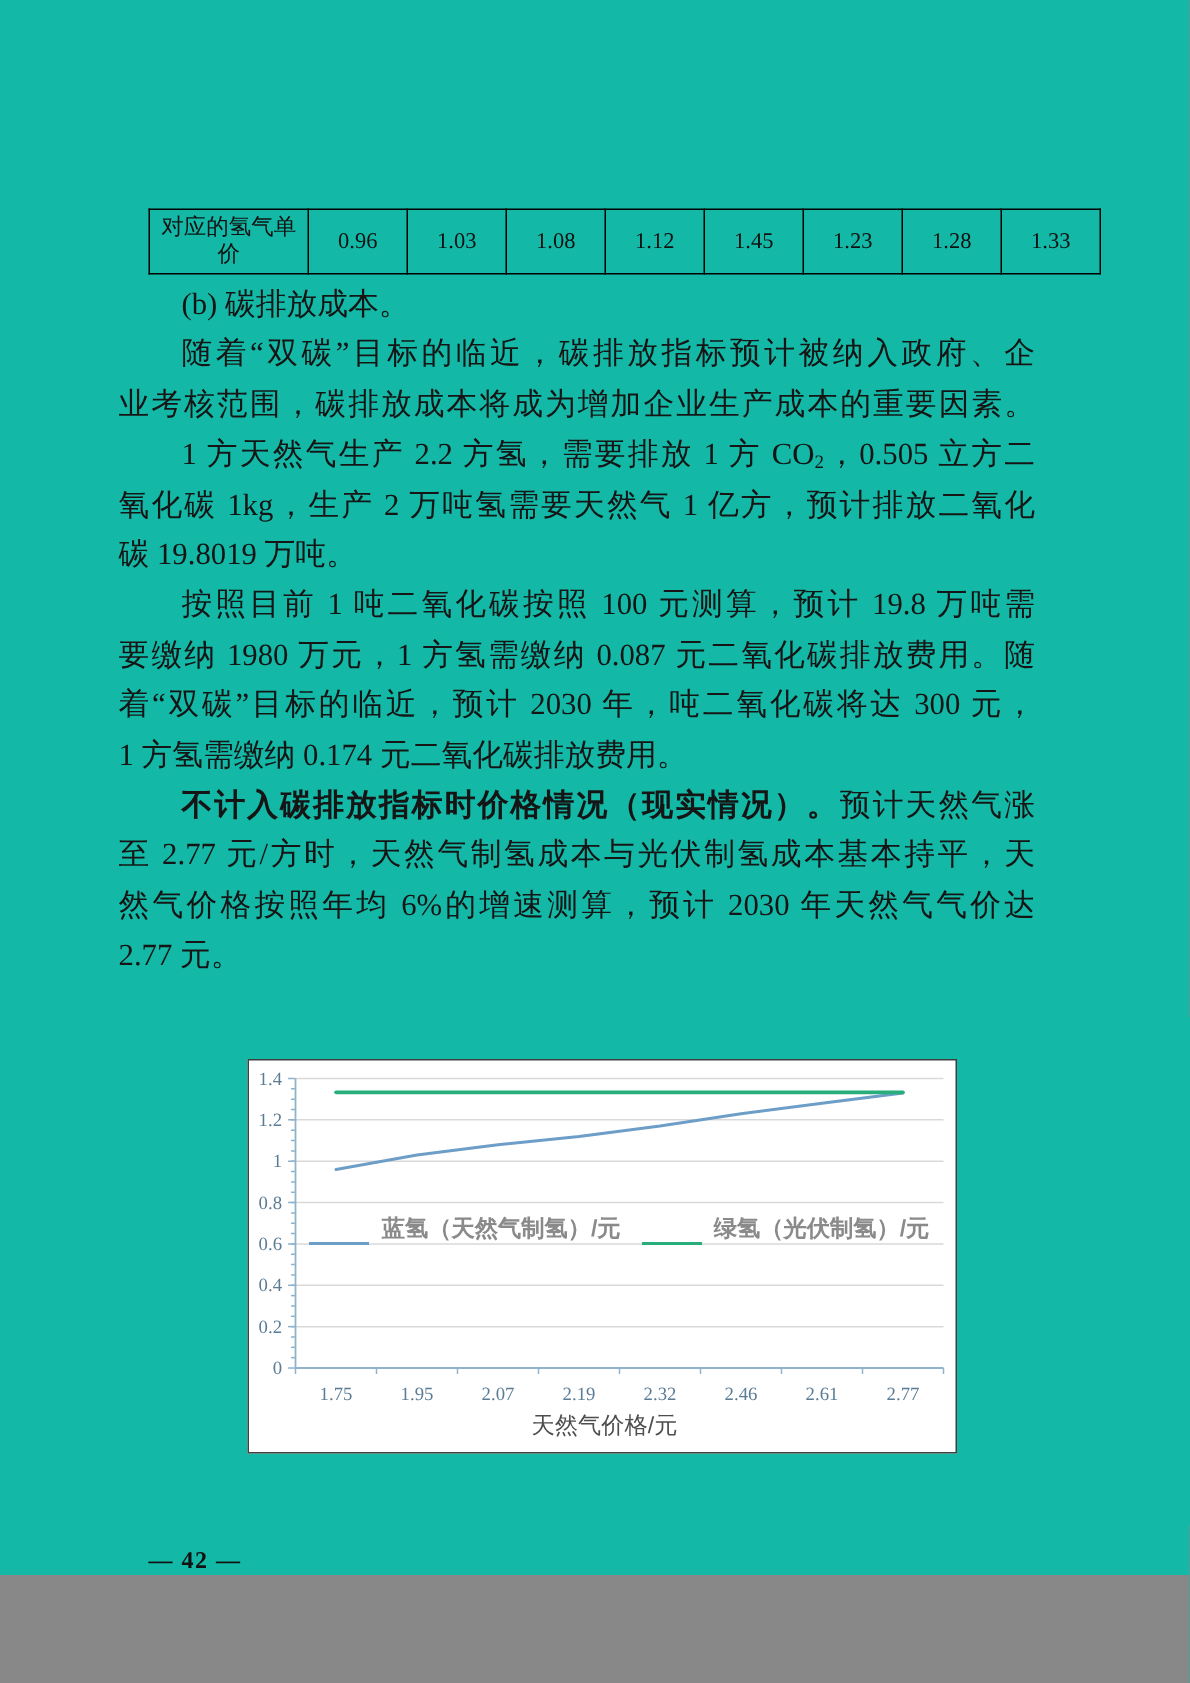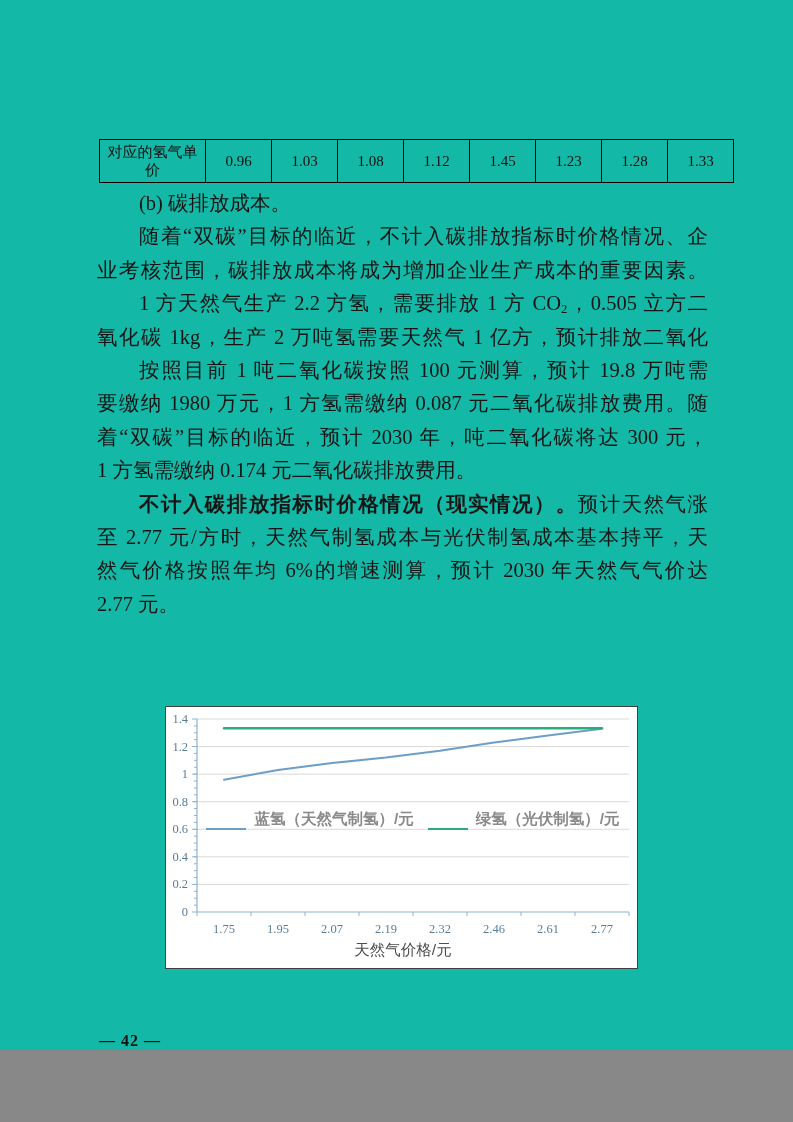--- a/index.html
+++ b/index.html
@@ -13,21 +13,21 @@
     position:absolute;left:99px;top:139px;width:607px;
     border-collapse:collapse;table-layout:fixed;
   }
   .htable td{
     border:1px solid #000;height:42px;text-align:center;vertical-align:middle;
     font-size:15px;line-height:18px;padding:0 2px;color:#111;
   }
   .htable td.hdr{width:101px;}
   .htable td.val{width:61px;}
   
-  .body-text{position:absolute;left:97px;top:187px;width:611px;}
+  .body-text{position:absolute;left:79px;top:187px;width:611px;}
   .line{height:33.4px;line-height:33.4px;font-size:20.5px;white-space:nowrap;color:#151515;}
   .line.j{text-align:justify;text-align-last:justify;white-space:normal;height:33.4px;overflow:hidden;}
   .line .b{font-weight:bold;}
   .line .sub{font-size:0.62em;vertical-align:-0.25em;}
   .ind1{padding-left:21px;}
   .ind2{padding-left:42px;}
   
   .chart-box{
     position:absolute;left:165px;top:706px;width:471px;height:261px;
     border:1px solid #3f3f3f;background:#fff;
@@ -65,24 +65,25 @@
           <td class="val">1.45</td>
           <td class="val">1.23</td>
           <td class="val">1.28</td>
           <td class="val">1.33</td>
         </tr>
     </tbody>
   </table>
 
   <div class="body-text">
       <div class="line ind2"><span class="">(b) 碳排放成本。</span></div>
-      <div class="line j ind2"><span class="">随着“双碳”目标的临近，不计入碳排放指标时价格情况、企</span></div>
+      <div class="line j ind2"><span class="">随着“双碳”目标的临近，碳排放指标预计被纳入政府、企</span></div>
       <div class="line j"><span class="">业考核范围，碳排放成本将成为增加企业生产成本的重要因素。</span></div>
       <div class="line j ind2"><span class="">1 方天然气生产 2.2 方氢，需要排放 1 方 CO</span><span class="sub">2</span><span class="">，0.505 立方二</span></div>
       <div class="line j"><span class="">氧化碳 1kg，生产 2 万吨氢需要天然气 1 亿方，预计排放二氧化</span></div>
+      <div class="line"><span class="">碳 19.8019 万吨。</span></div>
       <div class="line j ind2"><span class="">按照目前 1 吨二氧化碳按照 100 元测算，预计 19.8 万吨需</span></div>
       <div class="line j"><span class="">要缴纳 1980 万元，1 方氢需缴纳 0.087 元二氧化碳排放费用。随</span></div>
       <div class="line j"><span class="">着“双碳”目标的临近，预计 2030 年，吨二氧化碳将达 300 元，</span></div>
       <div class="line"><span class="">1 方氢需缴纳 0.174 元二氧化碳排放费用。</span></div>
       <div class="line j ind2"><span class="b ">不计入碳排放指标时价格情况（现实情况）。</span><span class="">预计天然气涨</span></div>
       <div class="line j"><span class="">至 2.77 元/方时，天然气制氢成本与光伏制氢成本基本持平，天</span></div>
       <div class="line j"><span class="">然气价格按照年均 6%的增速测算，预计 2030 年天然气气价达</span></div>
       <div class="line"><span class="">2.77 元。</span></div>
     </div>
 

